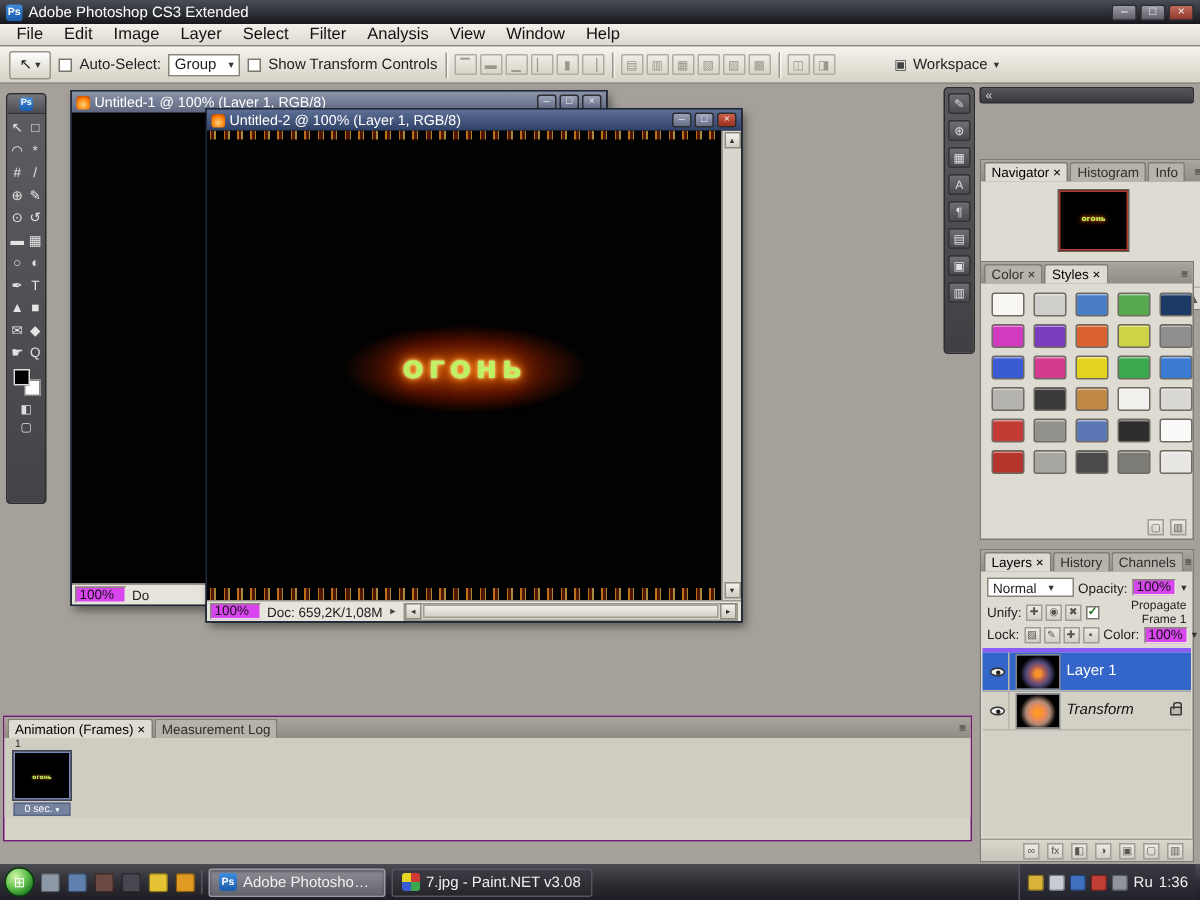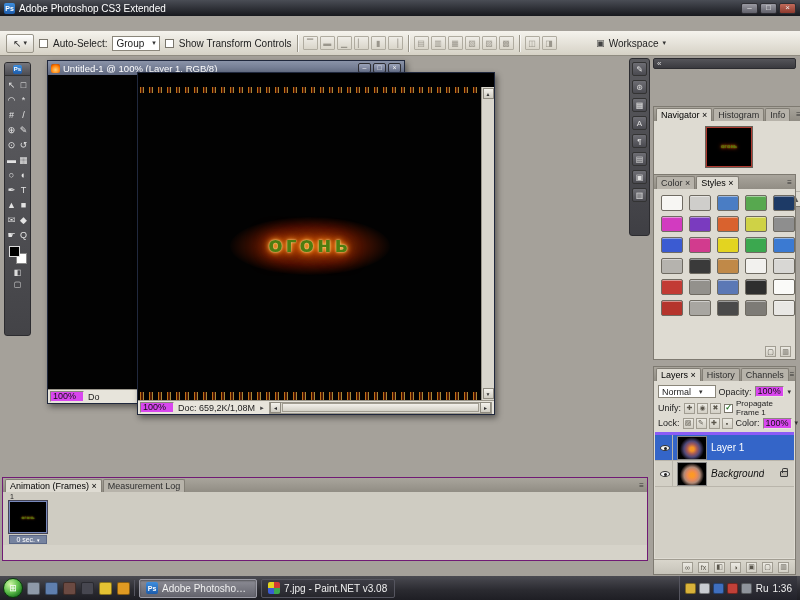--- a/index.html
+++ b/index.html
@@ -82,21 +82,21 @@
   .scroll-btn{width:11px;height:11px;background:linear-gradient(#f4f2ec,#cfccc2);border:1px solid #8f8b80;
     display:flex;align-items:center;justify-content:center;font-size:5px;color:#333;flex:none;}
   .hscroll{flex:1;height:12px;background:#d9d6cd;border:1px solid #9b978c;
     display:flex;align-items:center;justify-content:space-between;}
   .hscroll .thumb{flex:1;height:9px;background:linear-gradient(#f2f0ea,#d4d1c7);border:1px solid #a09c90;margin:0 1px;}
 
   
   .fire-glow{position:absolute;border-radius:50%;
     background:radial-gradient(ellipse at center,rgba(255,120,10,.55) 0%,rgba(255,60,0,.28) 45%,rgba(255,60,0,0) 72%);}
   .fire-text{position:absolute;width:100%;text-align:center;font-family:"DejaVu Sans",sans-serif;font-weight:bold;
-    letter-spacing:3px;color:#4d7c0f;
+    letter-spacing:3px;color:#bef264;
     text-shadow:0 0 2px #ffe9a8,0 0 5px #ffb03a,0 0 9px #ff7a00,0 0 15px #ff4e00,0 0 22px #d83200;}
   .fire-main{top:146px;font-size:21px;}
   .fringe{position:absolute;left:0;right:0;filter:blur(.4px);
     background:repeating-linear-gradient(90deg,rgba(255,90,0,0) 0 2px,rgba(255,150,30,.75) 2px 3px,
       rgba(255,70,0,.3) 3px 5px,rgba(255,210,90,.65) 5px 6px,rgba(255,90,0,0) 6px 9px);}
 
   
   .dockstrip{position:absolute;left:629px;top:58px;width:21px;height:178px;
     background:linear-gradient(#5a5a5e,#3f3f44);border:1px solid #2c2c30;border-radius:3px;
     display:flex;flex-direction:column;align-items:center;padding-top:3px;gap:4px;}
@@ -127,21 +127,21 @@
   .nav-slider{flex:1;height:2px;background:#8a867c;position:relative;}
   .nav-slider .sthumb{position:absolute;left:40%;top:-3px;width:5px;height:8px;
     background:linear-gradient(#f0eee8,#c9c6bc);border:1px solid #777;}
 
   
   .styles-grid{position:absolute;left:7px;top:20px;display:grid;grid-template-columns:repeat(5,22px);gap:5px 6px;}
   .swatch{width:22px;height:16px;border:1px solid #6f6b62;border-radius:2px;box-shadow:inset 0 1px 0 rgba(255,255,255,.45);}
   .styles-bottom{position:absolute;right:4px;bottom:2px;display:flex;gap:4px;}
 
   
-  .lrow{position:absolute;left:4px;right:4px;display:flex;align-items:center;gap:3px;font-size:9px;color:#222;}
+  .lrow{position:absolute;left:4px;right:4px;display:flex;align-items:center;gap:3px;font-size:9px;color:#222;text-align:right;}
   .mini-icon{min-width:11px;height:11px;border:1px solid #a19d92;background:linear-gradient(#eceae3,#d3d0c6);
     color:#5a564c;font-size:7px;display:flex;align-items:center;justify-content:center;padding:0 1px;flex:none;}
   .layers-list{position:absolute;left:1px;right:1px;top:65px;bottom:16px;background:#d3d0c6;border-top:3px solid #8b5cf6;}
   .layer-row{height:26px;display:flex;align-items:center;gap:4px;border-bottom:1px solid #b9b5ab;padding:0 2px;font-size:10px;color:#111;}
   .layer-row.selected{background:#3465c8;color:#fff;}
   .eye-cell{width:16px;height:26px;border-right:1px solid #b9b5ab;display:flex;align-items:center;justify-content:center;flex:none;}
   .eye-icon{width:10px;height:6px;background:#f4f4f4;border:1px solid #333;border-radius:50%;position:relative;}
   .eye-icon::after{content:"";position:absolute;left:3px;top:1px;width:3px;height:3px;background:#222;border-radius:50%;}
   .layer-thumb{width:30px;height:24px;flex:none;border:1px solid #888;
     background:radial-gradient(circle at 50% 55%,rgba(255,150,30,.95) 0 2px,rgba(255,80,0,.55) 5px,rgba(120,30,0,.4) 8px,#000 12px);}
@@ -200,20 +200,32 @@
   <div class="titlebar" data-name="app-title-bar">
     <span class="ps-badge" data-name="photoshop-app-icon">Ps</span>
     <span data-name="app-title">Adobe Photoshop CS3 Extended</span>
     <div class="winbtns" data-name="app-window-controls">
         <span class="winbtn" data-name="minimize-button">–</span>
         <span class="winbtn" data-name="maximize-button">□</span>
         <span class="winbtn" data-name="close-button">×</span>
       </div>
   </div>
 
+  <div class="menubar" data-name="menu-bar">
+      <div class="menu-item" data-name="menu-file">File</div>
+      <div class="menu-item" data-name="menu-edit">Edit</div>
+      <div class="menu-item" data-name="menu-image">Image</div>
+      <div class="menu-item" data-name="menu-layer">Layer</div>
+      <div class="menu-item" data-name="menu-select">Select</div>
+      <div class="menu-item" data-name="menu-filter">Filter</div>
+      <div class="menu-item" data-name="menu-analysis">Analysis</div>
+      <div class="menu-item" data-name="menu-view">View</div>
+      <div class="menu-item" data-name="menu-window">Window</div>
+      <div class="menu-item" data-name="menu-help">Help</div>
+    </div>
 
   <div class="optionsbar" data-name="options-bar">
     <div class="tool-preset" data-name="current-tool-button">
       <span data-name="move-tool-icon">↖</span>
       <span class="arr" data-name="chevron-down-icon">▾</span>
     </div>
     <span class="cb" data-name="auto-select-checkbox"></span>
     <span data-name="auto-select-label">Auto-Select:</span>
     <div class="select" data-name="auto-select-dropdown">
       <span data-name="auto-select-value">Group</span>
@@ -309,20 +321,29 @@
   <div class="win active" style="left:137px;top:72px;width:358px;height:343px;z-index:8;" data-name="document-window-untitled-2">
     <div class="win-canvas" style="right:13px;" data-name="canvas-untitled-2">
       <div class="fringe" style="top:0;height:6px;" data-name="fire-fringe-top"></div>
       <div class="fire-glow" style="top:130px;left:50%;margin-left:-80px;width:160px;height:58px;" data-name="fire-glow"></div>
       <div class="fire-text fire-main" data-name="fire-text-artwork">огонь</div>
       <div class="fringe" style="bottom:0;height:8px;" data-name="fire-fringe-bottom"></div>
     </div>
     <div class="vscroll" data-name="vertical-scrollbar">
       <span class="scroll-btn" data-name="scroll-up-button">▲</span>
       <span class="scroll-btn" data-name="scroll-down-button">▼</span>
+    </div>
+    <div class="win-titlebar" data-name="untitled2-title-bar">
+      <span class="doc-icon" data-name="document-icon"></span>
+      <span class="win-title" data-name="document-title">Untitled-2 @ 100% (Layer 1, RGB/8)</span>
+      <div class="winbtns" data-name="untitled2-window-controls">
+          <span class="winbtn" data-name="minimize-button">–</span>
+          <span class="winbtn" data-name="maximize-button">□</span>
+          <span class="winbtn" data-name="close-button">×</span>
+        </div>
     </div>
     <div class="win-status" data-name="untitled2-status-bar">
       <span class="inset zoom-box" data-name="zoom-field">100%</span>
       <span class="doc-info" data-name="document-size-info">Doc: 659,2K/1,08M</span>
       <span class="status-arrow" data-name="status-menu-arrow-icon">►</span>
       <div class="hscroll" data-name="horizontal-scrollbar">
         <span class="scroll-btn" data-name="scroll-left-button">◄</span>
         <span class="thumb" data-name="scrollbar-thumb"></span>
         <span class="scroll-btn" data-name="scroll-right-button">►</span>
       </div>
@@ -460,21 +481,21 @@
             <span class="eye-icon" data-name="eye-icon"></span>
           </div>
         <div class="layer-thumb" data-name="layer-thumbnail"></div>
         <span class="layer-name" data-name="layer-name">Layer 1</span>
       </div>
       <div class="layer-row" data-name="layer-row-background">
         <div class="eye-cell" data-name="visibility-cell">
             <span class="eye-icon" data-name="eye-icon"></span>
           </div>
         <div class="layer-thumb" data-name="layer-thumbnail"></div>
-        <span class="layer-name italic" data-name="layer-name">Background</span>
+        <span class="layer-name italic" data-name="layer-name">Transform</span>
         <span class="lock-icon" data-name="lock-icon"></span>
       </div>
     </div>
     <div class="layers-bottom" data-name="layers-bottom-icons">
         <span class="mini-icon" data-name="link-layers-icon">∞</span>
         <span class="mini-icon" data-name="layer-style-icon">fx</span>
         <span class="mini-icon" data-name="add-layer-mask-icon">◧</span>
         <span class="mini-icon" data-name="adjustment-layer-icon">◑</span>
         <span class="mini-icon" data-name="new-group-icon">▣</span>
         <span class="mini-icon" data-name="new-layer-icon">▢</span>

